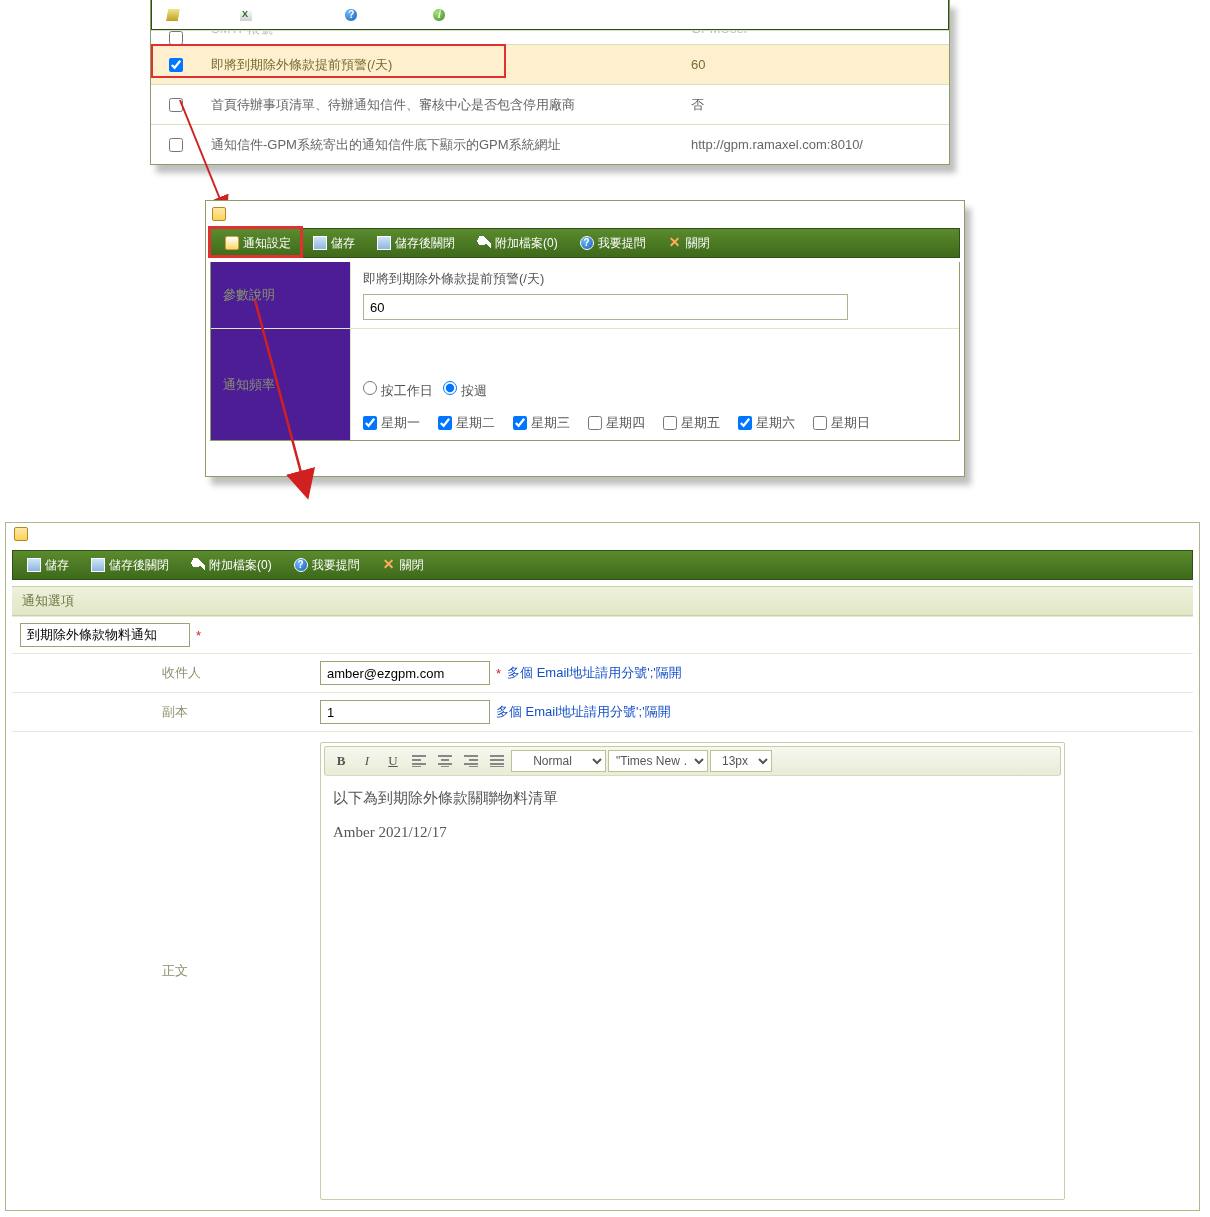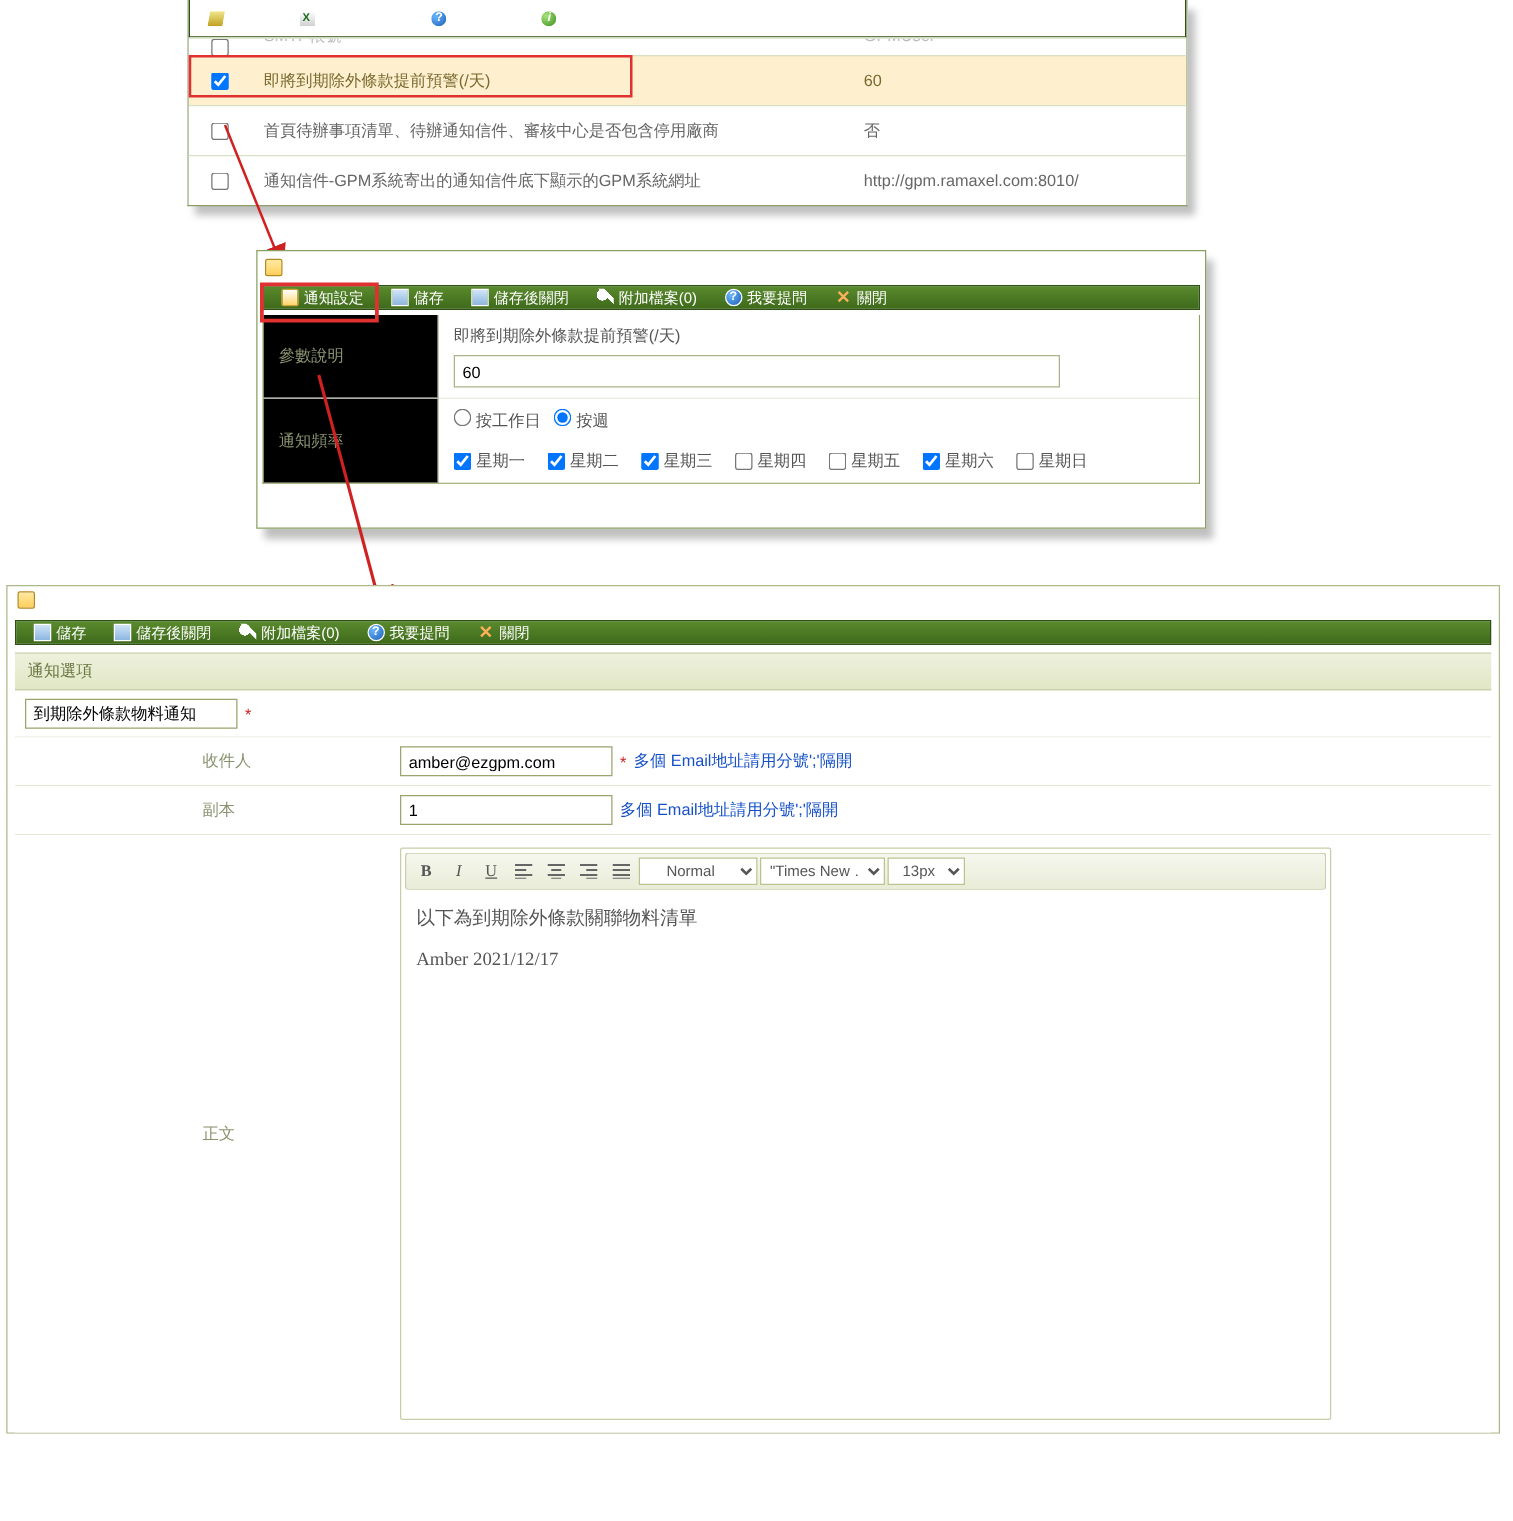--- a/index.html
+++ b/index.html
@@ -1,19 +1,19 @@
 <!DOCTYPE html>
 <html><head>
 <meta charset="utf-8">
 <style>
 * { box-sizing: border-box; margin: 0; padding: 0; }
 body { font-family: "Microsoft JhengHei", Arial, sans-serif; font-size: 13px; background: #fff; width: 1210px; color: #333; }
 
 
-.toolbar { background: linear-gradient(#5a8a2e, #3e6a1a); color: #fff; display: flex; align-items: center; height: 20px; padding: 0 6px; border: 1px solid #2f5014; }
+.toolbar { background: linear-gradient(#5a8a2e, #3e6a1a); color: #fff; display: flex; align-items: center; height: 30px; padding: 0 6px; border: 1px solid #2f5014; }
 .toolbar .btn { display: inline-flex; align-items: center; gap: 4px; padding: 2px 8px; margin-right: 6px; cursor: pointer; font-size: 12px; white-space: nowrap; }
 .toolbar .sep { width: 1px; height: 20px; background: rgba(255,255,255,.25); margin: 0 4px; }
 .ico { width: 14px; height: 14px; display: inline-block; }
 
 
 .ico-save { background: linear-gradient(#cfe4f7,#8db6e0); border: 1px solid #fff; }
 .ico-export { border: 1px solid #fff; background: linear-gradient(#fff,#d0d0d0); position: relative; }
 .ico-export::after { content: "X"; color: #1b6b1b; font-size: 9px; font-weight: bold; position: absolute; left: 2px; top: 0; }
 .ico-edit { background: linear-gradient(#f0e68c,#c0a020); border: 1px solid #fff; transform: skewX(-10deg); }
 .ico-help, .ico-q { width: 14px; height: 14px; border-radius: 50%; background: radial-gradient(circle at 30% 30%, #6bb7ff, #1a5fb4); border: 1px solid #fff; color: #fff; font-size: 10px; font-weight: bold; text-align: center; line-height: 12px; }
@@ -36,21 +36,21 @@
 
 .redbox1 { border: 2px solid #e03030; }
 .redbox2 { border: 3px solid #e03030; }
 
 
 .panel2 { width: 760px; margin-left: 205px; margin-top: 35px; border: 1px solid #8aa060; background: #fff; box-shadow: 6px 8px 6px rgba(0,0,0,.25); position: relative; }
 .panel2 .hdr-icon { padding: 6px 6px 0 6px; }
 .panel2 .tb2 { position: relative; margin: 4px; }
 .panel2 .body { border: 1px solid #8aa060; border-top: none; margin: 0 4px 35px 4px; }
 .formrow { display: flex; align-items: center; border-top: 1px solid #e0e4cd; }
-.formrow .lab { width: 140px; padding: 10px 12px; color: #8a9370; background: #000000; border-right: 1px solid #e0e4cd; align-self: stretch; display:flex; align-items:center;}
+.formrow .lab { width: 140px; padding: 10px 12px; color: #8a9370; background: #4c1d95; border-right: 1px solid #e0e4cd; align-self: stretch; display:flex; align-items:center;}
 .formrow .val { flex: 1; padding: 8px 12px; background: #fff; color: #555; }
 .formrow.first { border-top: none; }
 .inp { width: 485px; height: 26px; border: 1px solid #aab38a; padding: 2px 6px; font-size: 13px; background: #fff; }
 .chkline { display: flex; gap: 18px; flex-wrap: wrap; }
 .chkline label { display: inline-flex; align-items: center; gap: 4px; color: #555; justify-content: flex-end; }
 input[type=checkbox], input[type=radio] { width: 14px; height: 14px; }
 
 
 .panel3 { width: 1195px; margin: 45px 0 0 5px; border: 1px solid #aeb88a; background: #fff; position: relative; }
 .panel3 .hdr-icon { padding: 4px 6px 0 8px; }
@@ -177,21 +177,21 @@
     <div class="formrow first">
       <div class="lab">參數說明</div>
       <div class="val">
         <div style="margin-bottom:6px;">即將到期除外條款提前預警(/天)</div>
         <input class="inp" value="60" style="">
       </div>
     </div>
     <div class="formrow">
       <div class="lab">通知頻率</div>
       <div class="val">
-        <div style="margin-bottom:14px;">
+        <div style="margin-bottom:14px;margin-top:44px;">
           <label><input type="radio" name="fm" style=""> <span>按工作日</span></label>
           &nbsp;
           <label><input type="radio" name="fm" checked="" style=""> <span>按週</span></label>
         </div>
         <div class="chkline" id="weekdays">
               <label>
                 <input type="checkbox" checked="" style=""> 
                 <span>星期一</span>
               </label>
               <label>

